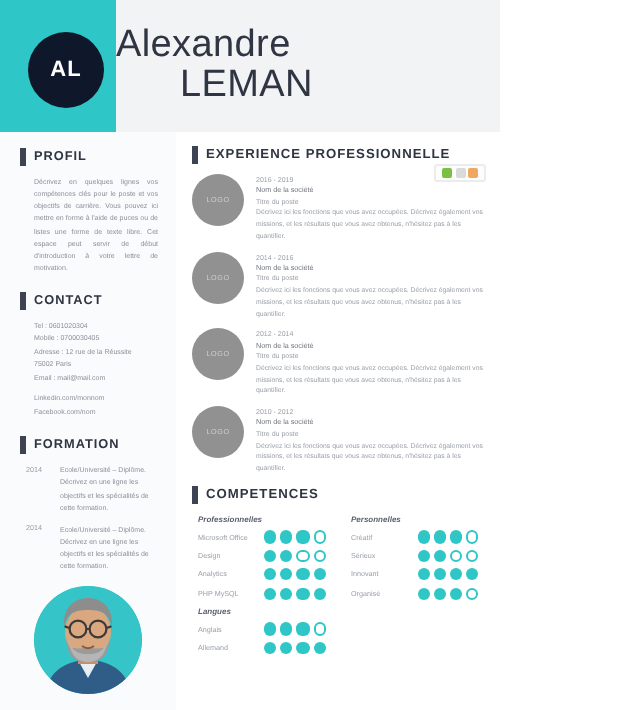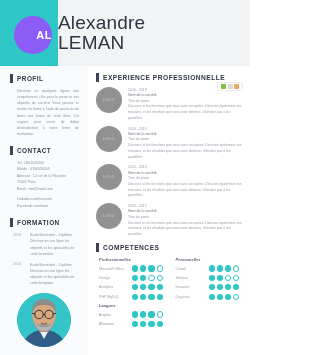--- a/index.html
+++ b/index.html
@@ -26,46 +26,47 @@
   .header-accent {
     width: 58px; height: 66px;
     background: #2ec6c6;
     flex: 0 0 58px;
   }
   .monogram {
     position: absolute;
     left: 14px; top: 16px;
     width: 38px; height: 38px;
     border-radius: 50%;
-    background: #8b5cf6;
+    background: #0f172a;
     color: #ffffff;
     font-size: 11px;
     font-weight: bold;
     letter-spacing: 0.5px;
     display: flex;
     align-items: center;
-    justify-content: flex-end;
+    justify-content: center;
   }
   .name-block {
     flex: 1;
     padding-right: 8px;
     color: #2f3542;
     line-height: 1.05;
   }
   .name-first {
     display: block;
     font-size: 19px;
     font-weight: 400;
     letter-spacing: 0.2px;
   }
   .name-last {
     display: block;
     font-size: 19px;
     font-weight: 400;
     letter-spacing: 0.2px;
+    margin-left: 32px;
   }
 
   
   .body {
     display: flex;
     height: 289px;
   }
   .sidebar {
     width: 88px;
     flex: 0 0 88px;

